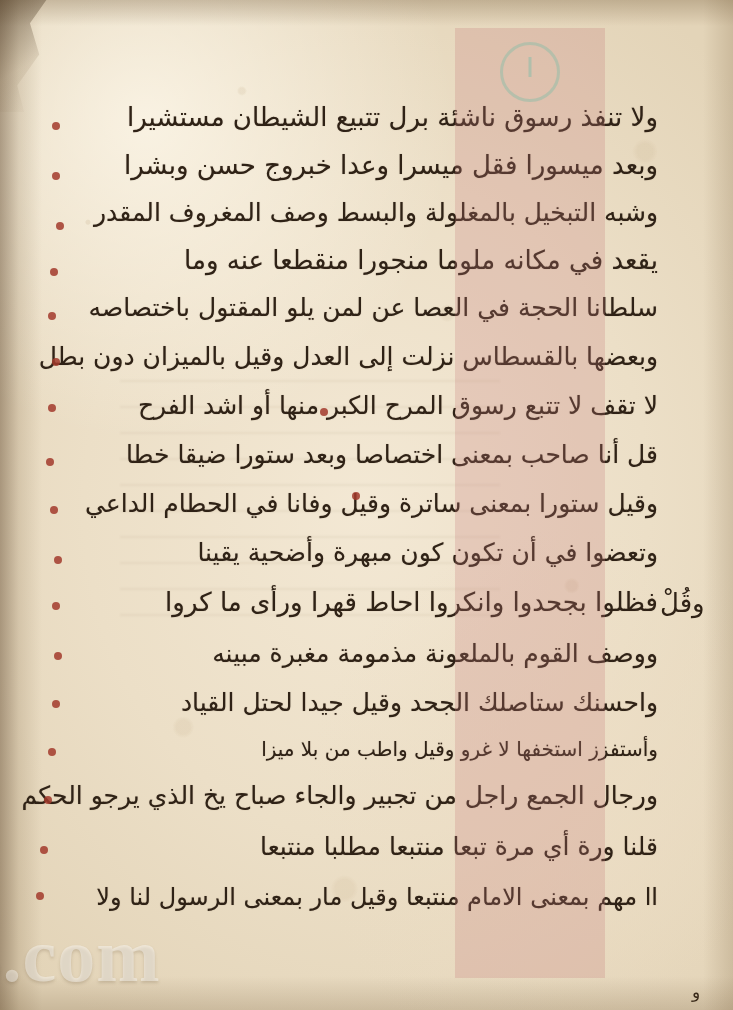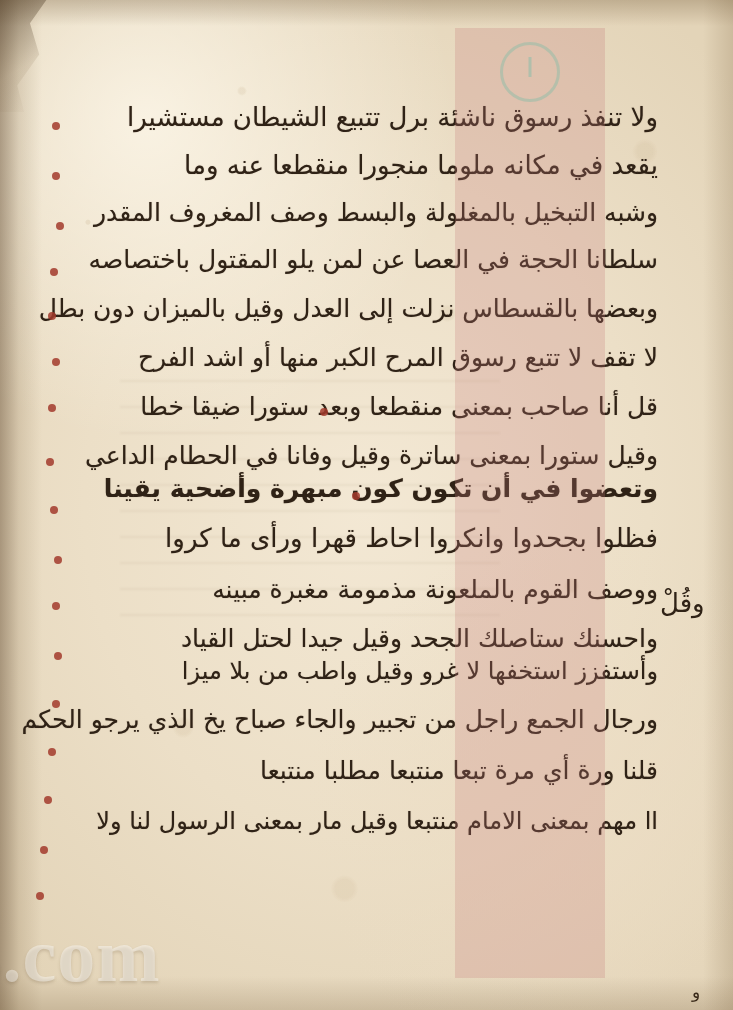--- a/index.html
+++ b/index.html
@@ -184,32 +184,33 @@
   <div class="showthrough"></div>
   <div class="edge-left"></div>
   <div class="edge-top"></div>
   <div class="edge-bottom"></div>
   <div class="edge-right"></div>
   <div class="tear"></div>
 
   <div class="text-block">
 
     <div class="line" style="top:0px;   font-size:26px; letter-spacing:-0.5px;">ولا تنفذ رسوق ناشئة برل تتبيع الشيطان مستشيرا</div>
+    <div class="line" style="margin-top:22px; font-size:26px;">وبعد ميسورا فقل ميسرا وعدا خبروج حسن وبشرا</div>
+    <div class="line" style="margin-top:22px; font-size:25px;">وشبه التبخيل بالمغلولة والبسط وصف المغروف المقدر</div>
     <div class="line" style="margin-top:22px; font-size:26px;">يقعد في مكانه ملوما منجورا منقطعا عنه وما</div>
-    <div class="line" style="margin-top:22px; font-size:25px;">وشبه التبخيل بالمغلولة والبسط وصف المغروف المقدر</div>
     <div class="line" style="margin-top:22px; font-size:25px;">سلطانا الحجة في العصا عن لمن يلو المقتول باختصاصه</div>
     <div class="line" style="margin-top:24px; font-size:25px;">وبعضها بالقسطاس نزلت إلى العدل وقيل بالميزان دون بطل</div>
     <div class="line" style="margin-top:24px; font-size:25px;">لا تقف لا تتبع رسوق المرح الكبر منها أو اشد الفرح</div>
-    <div class="line" style="margin-top:24px; font-size:25px;">قل أنا صاحب بمعنى منقطعا وبعد ستورا ضيقا خطا</div>
+    <div class="line" style="margin-top:24px; font-size:25px;">قل أنا صاحب بمعنى اختصاصا وبعد ستورا ضيقا خطا</div>
     <div class="line" style="margin-top:24px; font-size:25px;">وقيل ستورا بمعنى ساترة وقيل وفانا في الحطام الداعي</div>
-    <div class="line" style="margin-top:8px; font-size:25px;font-weight:bold;">وتعضوا في أن تكون كون مبهرة وأضحية يقينا</div>
+    <div class="line" style="margin-top:24px; font-size:25px;">وتعضوا في أن تكون كون مبهرة وأضحية يقينا</div>
     <div class="line" style="margin-top:24px; font-size:26px;">فظلوا بجحدوا وانكروا احاط قهرا ورأى ما كروا</div>
     <div class="line" style="margin-top:26px; font-size:25px;">ووصف القوم بالملعونة مذمومة مغبرة مبينه</div>
     <div class="line" style="margin-top:24px; font-size:25px;">واحسنك ستاصلك الجحد وقيل جيدا لحتل القياد</div>
-    <div class="line" style="margin-top:8px; font-size:24px;">وأستفزز استخفها لا غرو وقيل واطب من بلا ميزا</div>
+    <div class="line" style="margin-top:24px; font-size:20px;">وأستفزز استخفها لا غرو وقيل واطب من بلا ميزا</div>
     <div class="line" style="margin-top:24px; font-size:25px;">ورجال الجمع راجل من تجبير والجاء صباح يخ الذي يرجو الحكم</div>
     <div class="line" style="margin-top:26px; font-size:25px;">قلنا ورة أي مرة تبعا منتبعا مطلبا منتبعا</div>
     <div class="line" style="margin-top:26px; font-size:24px;">اا مهم بمعنى الامام منتبعا وقيل مار بمعنى الرسول لنا ولا</div>
 
   </div>
 
   <div class="dot" style="left:52px;  top:122px;"></div>
   <div class="dot" style="left:52px;  top:172px;"></div>
   <div class="dot" style="left:56px;  top:222px;"></div>
   <div class="dot" style="left:50px;  top:268px;"></div>

